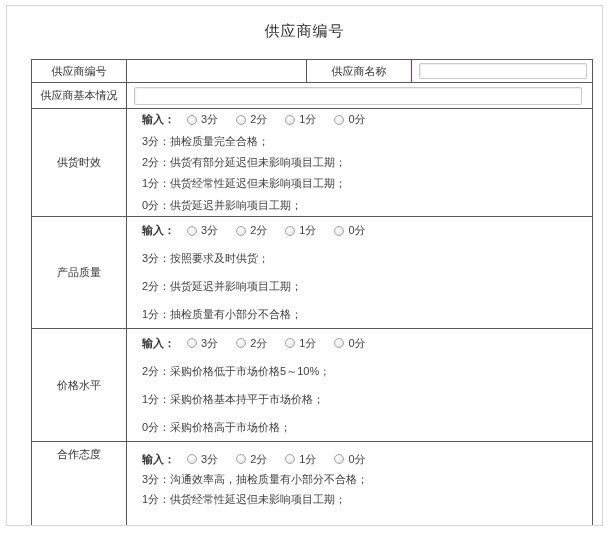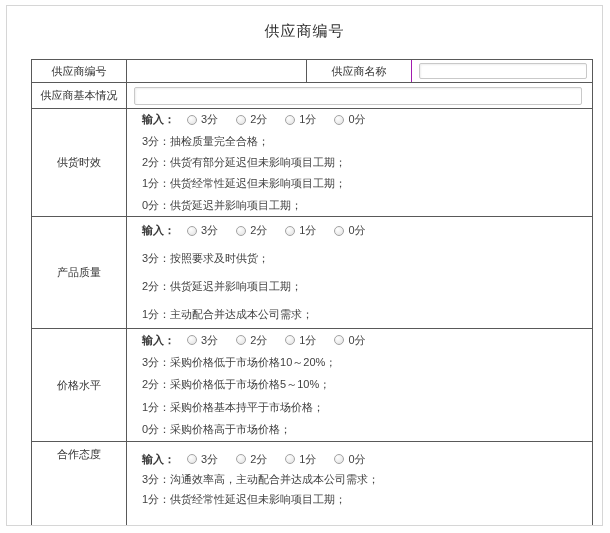--- a/index.html
+++ b/index.html
@@ -125,21 +125,21 @@
                 <span>1分</span>
               </span>
             <span class="radio-opt">
                 <span class="radio"></span>
                 <span>0分</span>
               </span>
           </span>
         </div>
         <div class="line">3分：按照要求及时供货；</div>
         <div class="line">2分：供货延迟并影响项目工期；</div>
-        <div class="line">1分：主动配合并达成本公司需求；</div>
+        <div class="line">1分：抽检质量有小部分不合格；</div>
       </div>
     </div>
 
     <div class="trow s3">
       <div class="cell lbl">
         <span>价格水平</span>
       </div>
       <div class="content">
         <div class="line">
           <span class="input-prefix">输入：</span>
@@ -155,21 +155,20 @@
             <span class="radio-opt">
                 <span class="radio"></span>
                 <span>1分</span>
               </span>
             <span class="radio-opt">
                 <span class="radio"></span>
                 <span>0分</span>
               </span>
           </span>
         </div>
-        <div class="line">3分：采购价格低于市场价格10～20%；</div>
         <div class="line">2分：采购价格低于市场价格5～10%；</div>
         <div class="line">1分：采购价格基本持平于市场价格；</div>
         <div class="line">0分：采购价格高于市场价格；</div>
       </div>
     </div>
 
     <div class="trow s4">
       <div class="cell lbl">
         <span>合作态度</span>
       </div>
@@ -188,19 +187,19 @@
             <span class="radio-opt">
                 <span class="radio"></span>
                 <span>1分</span>
               </span>
             <span class="radio-opt">
                 <span class="radio"></span>
                 <span>0分</span>
               </span>
           </span>
         </div>
-        <div class="line">3分：沟通效率高，主动配合并达成本公司需求；</div>
+        <div class="line">3分：沟通效率高，抽检质量有小部分不合格；</div>
         <div class="line">1分：供货经常性延迟但未影响项目工期；</div>
       </div>
     </div>
 
   </div>
 </div>
 
 </body></html>

